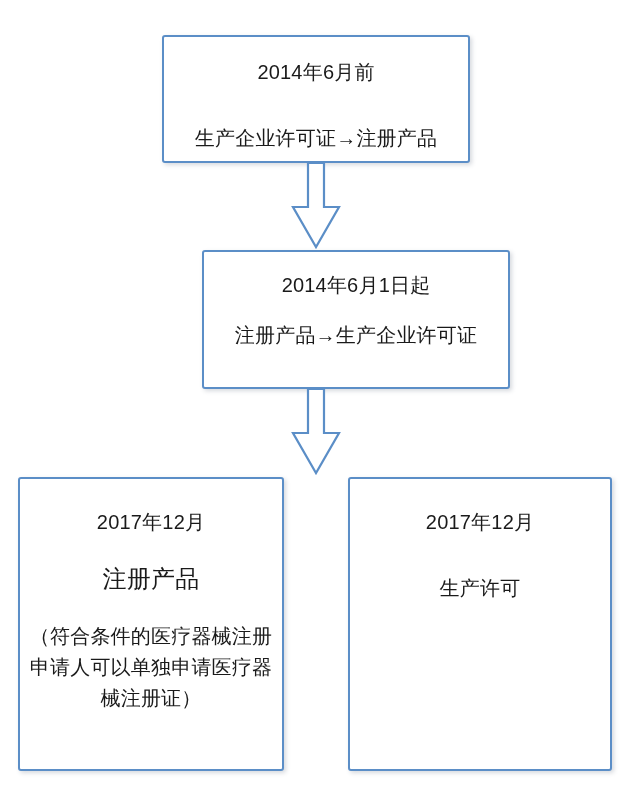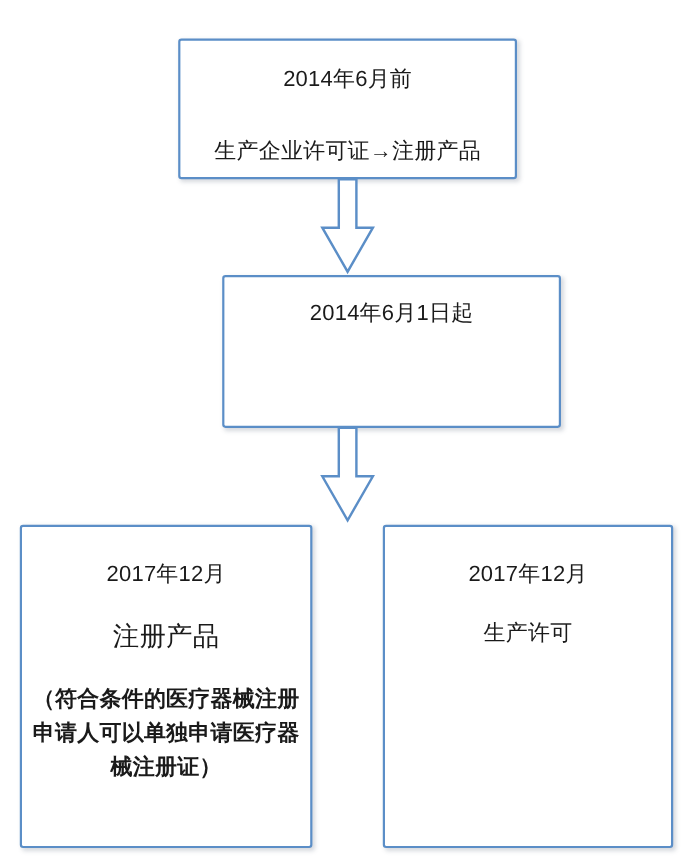--- a/index.html
+++ b/index.html
@@ -41,21 +41,20 @@
     text-align: center;
     line-height: 1.32;
     letter-spacing: 0.2px;
     white-space: nowrap;
   }
 
   .node-para {
     text-align: center;
     line-height: 1.55;
     letter-spacing: 0.2px;
-    font-weight: bold;
   }
 
   
   #node-1 {
     left: 162px;
     top: 35px;
     width: 308px;
     height: 128px;
     justify-content: flex-start;
   }
@@ -88,21 +87,21 @@
 
   
   #node-4 {
     left: 348px;
     top: 477px;
     width: 264px;
     height: 294px;
     justify-content: flex-start;
   }
   #node-4 .line-a { font-size: 20px; margin-top: 30px; }
-  #node-4 .line-b { font-size: 20px; margin-top: 28px; text-align: right; }
+  #node-4 .line-b { font-size: 20px; margin-top: 40px; text-align: right; }
   #node-4 .para   { font-size: 20px; margin-top: 26px; width: 252px; }
 
   
   .arrow {
     position: absolute;
     overflow: visible;
   }
   #arrow-1 { left: 286px; top: 163px; }
   #arrow-2 { left: 286px; top: 389px; }
   .arrow polygon {
@@ -121,20 +120,21 @@
     <div class="node-line line-a">2014年6月前</div>
     <div class="node-line line-b">生产企业许可证→注册产品</div>
   </div>
 
   <svg class="arrow" id="arrow-1" width="60" height="88" viewBox="0 0 60 88">
     <polygon points="22,0 38,0 38,44 53,44 30,84 7,44 22,44"></polygon>
   </svg>
 
   <div class="node" id="node-2">
     <div class="node-line line-a">2014年6月1日起</div>
+    <div class="node-line line-b">注册产品→生产企业许可证</div>
   </div>
 
   <svg class="arrow" id="arrow-2" width="60" height="88" viewBox="0 0 60 88">
     <polygon points="22,0 38,0 38,44 53,44 30,84 7,44 22,44"></polygon>
   </svg>
 
   <div class="node" id="node-3">
     <div class="node-line line-a">2017年12月</div>
     <div class="node-line line-b">注册产品</div>
     <div class="node-para para">（符合条件的医疗器械注册申请人可以单独申请医疗器械注册证）</div>

